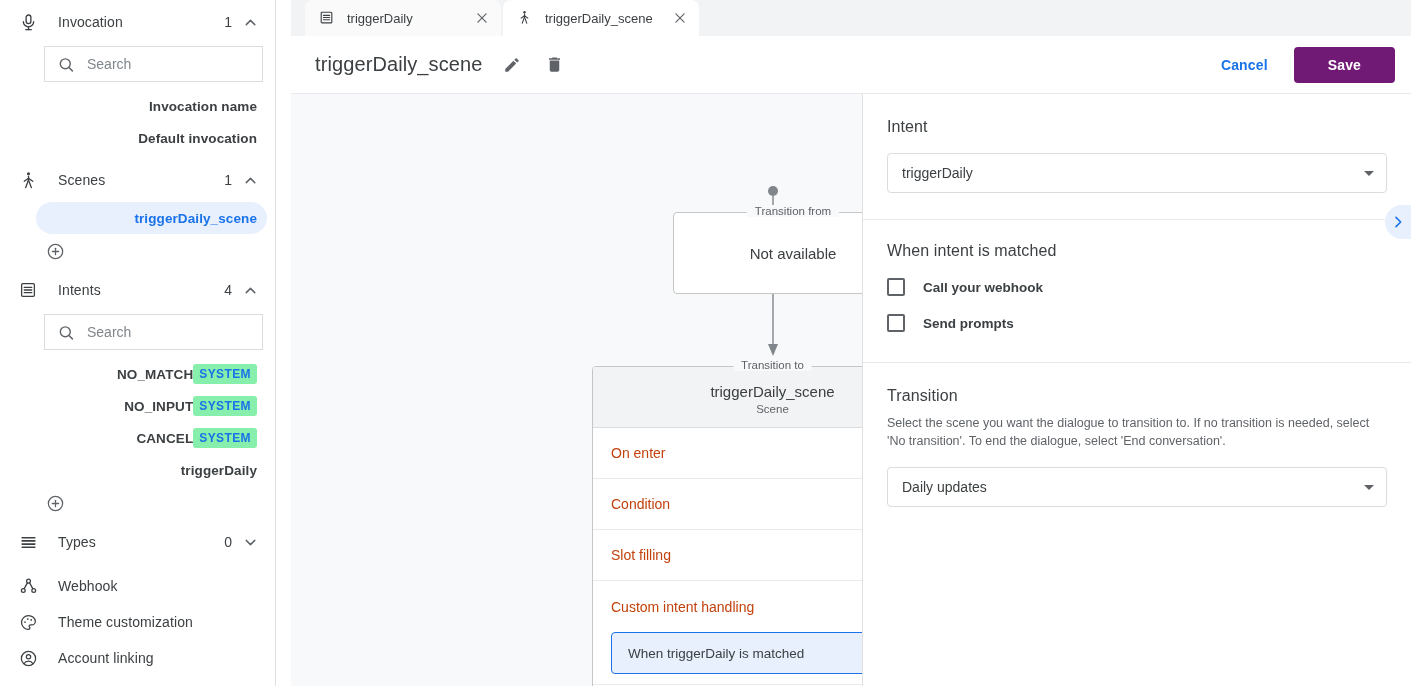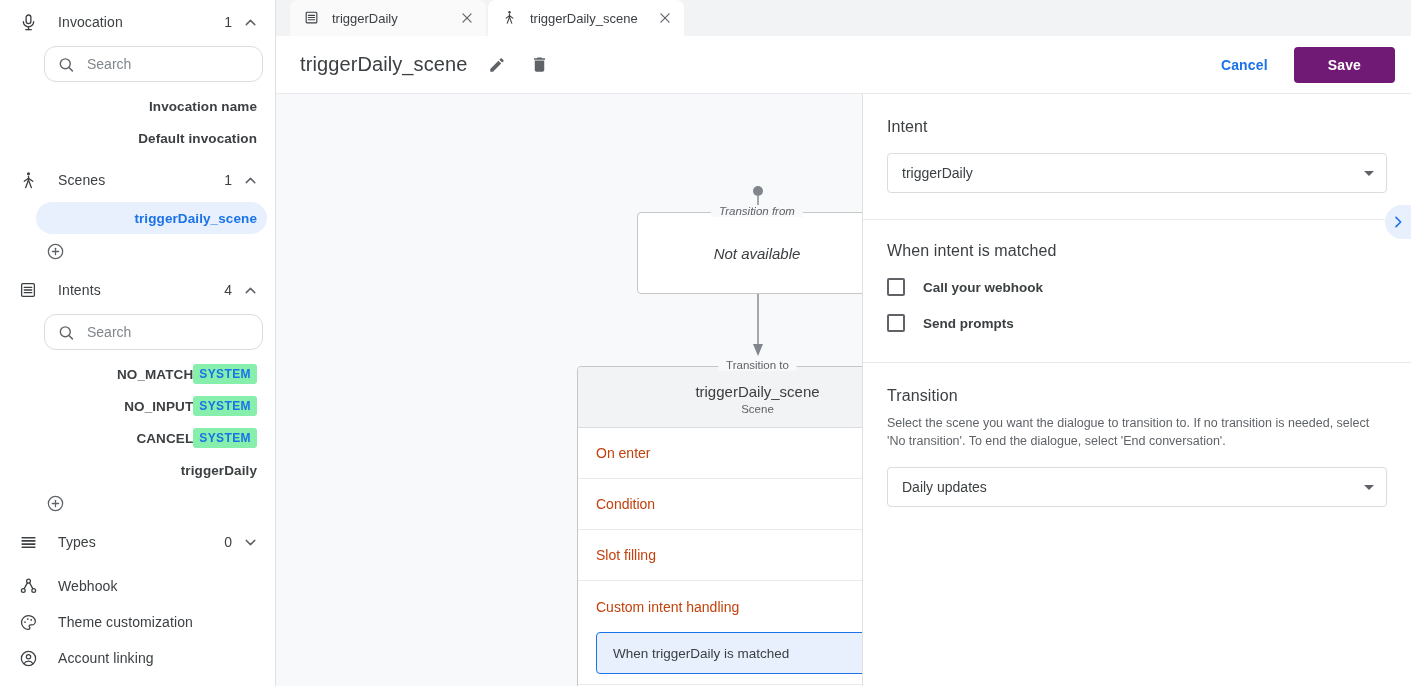--- a/index.html
+++ b/index.html
@@ -2,21 +2,21 @@
 <html><head>
 <meta charset="utf-8">
 <style>
   * { box-sizing: border-box; margin: 0; padding: 0; }
   html, body {
     width: 1411px; height: 686px;
     font-family: "Liberation Sans", sans-serif;
     background: #fff; overflow: hidden;
     -webkit-font-smoothing: antialiased;
   }
-  .app { position: relative; width: 1411px; height: 686px; display: flex; }
+  .app { position: relative; width: 1411px; height: 686px; display: flex; gap: 15px; }
 
   
   .sidebar {
     width: 276px; height: 686px; background: #fff;
     border-right: 1px solid #e0e0e0;
     position: relative; flex: 0 0 276px;
     overflow: hidden;
   }
   .nav-group-head {
     display: flex; align-items: center;
@@ -31,21 +31,21 @@
   .nav-group-head .glabel {
     flex: 1; font-size: 14px; color: #3c4043; letter-spacing: .1px;
   }
   .nav-group-head .gcount {
     font-size: 14px; color: #3c4043; margin-right: 10px;
   }
   .nav-group-head .gchev { color: #5f6368; display:flex; align-items:center; }
 
   .search-box {
     margin: 2px 12px 8px 44px;
-    height: 36px; border: 1px solid #dadce0; border-radius: 12px;
+    height: 36px; border: 1px solid #dadce0; border-radius: 0;
     display: flex; align-items: center; padding: 0 12px;
     background: #fff;
   }
   .search-box svg { color: #5f6368; flex: 0 0 18px; }
   .search-box input {
     border: 0; outline: 0; font-size: 14px; color: #3c4043;
     margin-left: 12px; width: 100%; background: transparent;
     font-family: "Liberation Sans", sans-serif;
   }
   .search-box input::placeholder { color: #80868b; }
@@ -136,22 +136,22 @@
     position: absolute; border: 1px solid #c4c7c5; border-radius: 4px;
     background: #fff;
   }
   .fieldset > .legend {
     position: absolute; top: -8px; left: 50%; transform: translateX(-50%);
     background: #f8f9fa; padding: 0 8px; font-size: 11.5px; color: #5f6368;
     white-space: nowrap;
   }
 
   .node-from {
-    left: 361px; top: 118px; width: 240px; height: 82px;
-    display: flex; align-items: center; justify-content: center; font-style: italic;
+    left: 382px; top: 118px; width: 240px; height: 82px;
+    display: flex; align-items: center; justify-content: center;
   }
   .node-from .txt { font-size: 15px; color: #3c4043; }
 
   .node-scene {
     left: 301px; top: 272px; width: 361px; background: #fff;
   }
   .node-scene .scene-head {
     background: #f1f3f4; padding: 16px 0 12px; text-align: center;
     border-bottom: 1px solid #dadce0; border-radius: 3px 3px 0 0;
   }

